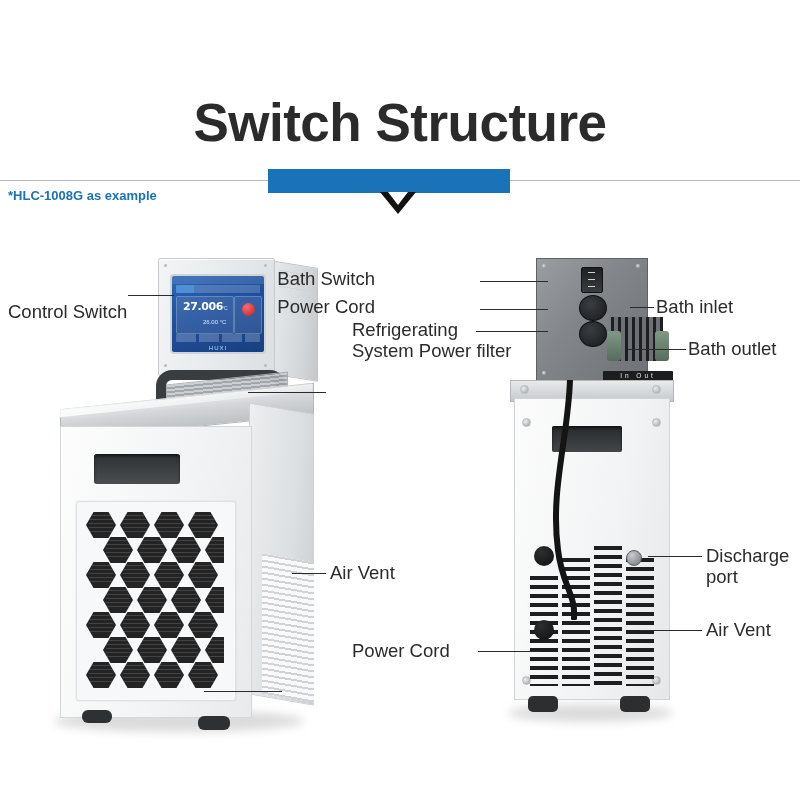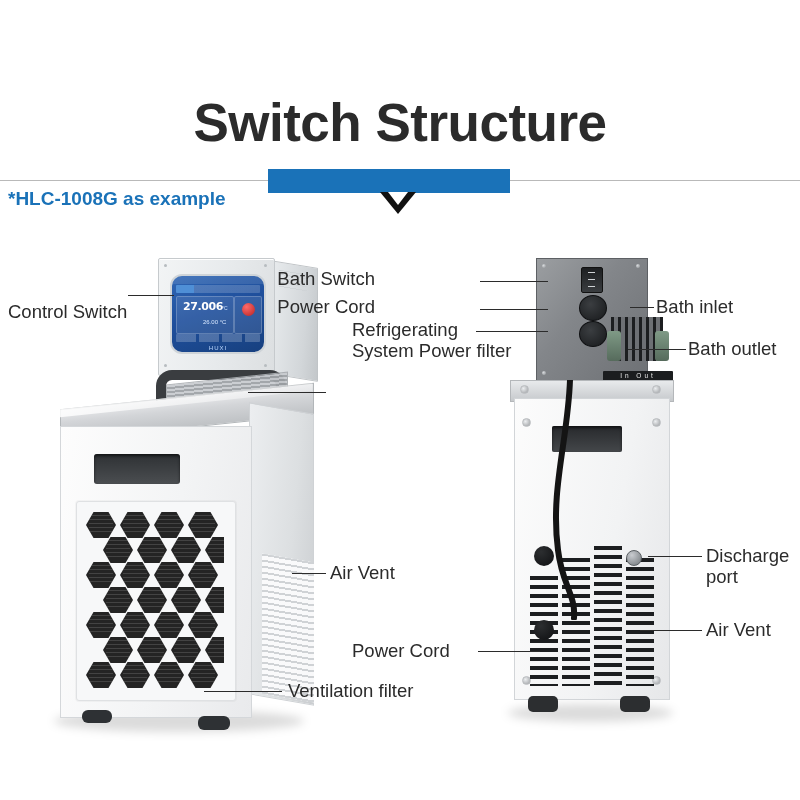--- a/index.html
+++ b/index.html
@@ -19,21 +19,21 @@
   }
   .rule{position:absolute;left:0;right:0;top:180px;height:1px;background:#b9b9b9;}
   .bar{position:absolute;left:268px;top:169px;width:242px;height:24px;background:#1a72b8;}
   .chev{position:absolute;left:380px;top:192px;width:0;height:0;
         border-left:18px solid transparent;border-right:18px solid transparent;
         border-top:22px solid #111;}
   .chev-in{position:absolute;left:388px;top:192px;width:0;height:0;
         border-left:10px solid transparent;border-right:10px solid transparent;
         border-top:13px solid #fff;}
   .subtitle{
-    position:absolute;left:8px;top:188px;font-size:19px;font-weight:bold;
+    position:absolute;left:8px;top:188px;font-size:13px;font-weight:bold;
     color:#1a72b8;
   }
 
   
   .lbl{position:absolute;font-size:18.5px;color:#2b2b2b;line-height:1.12;white-space:pre;}
   .lbl.r{text-align:right;}
   .leader{position:absolute;background:#2b2b2b;height:1.4px;}
 
   
   .unitL{position:absolute;left:48px;top:258px;width:290px;height:470px;}
@@ -44,21 +44,21 @@
      border:1px solid #c6cacd;border-radius:2px;
      box-shadow:inset 0 1px 0 #fff;}
   .ctl-side{position:absolute;left:222px;top:6px;width:46px;height:112px;
      background:linear-gradient(95deg,#e9ecee,#d2d6d9 70%,#c3c7ca);
      border:1px solid #c0c4c7;border-radius:1px;transform:skewY(9deg);}
   .ctl-side-ribs{position:absolute;left:231px;top:14px;width:28px;height:18px;
      background:repeating-linear-gradient(to bottom,#cfd3d6 0 1px,transparent 1px 4px);
      transform:skewY(9deg);opacity:.9;}
   .screen{position:absolute;left:122px;top:16px;width:92px;height:76px;
      background:linear-gradient(160deg,#2f66b4 0%,#1f4f9c 45%,#17407f 100%);
-     border:2px solid #cfd4d8;border-radius:12px;overflow:hidden;}
+     border:2px solid #cfd4d8;border-radius:4px;overflow:hidden;}
   .scr-top{position:absolute;left:0;right:0;top:0;height:8px;background:rgba(255,255,255,.10);}
   .scr-tabs{position:absolute;left:4px;top:9px;right:4px;height:8px;
      background:linear-gradient(to right,#4f8fd6 0 22%,rgba(255,255,255,.18) 22% 100%);border-radius:1px;}
   .scr-main{position:absolute;left:4px;top:20px;width:56px;height:36px;
      background:rgba(255,255,255,.10);border:1px solid rgba(255,255,255,.22);border-radius:2px;}
   .scr-val{position:absolute;left:6px;top:3px;color:#fff;font-size:11px;font-weight:bold;
      font-family:"DejaVu Sans",sans-serif;letter-spacing:-.4px;}
   .scr-unit{position:absolute;left:45px;top:8px;color:#cfe2ff;font-size:5px;}
   .scr-val2{position:absolute;left:26px;top:22px;color:#d6e6ff;font-size:6px;}
   .scr-side{position:absolute;left:62px;top:20px;width:26px;height:36px;
@@ -311,21 +311,20 @@
   <div class="leader" style="left:628px;top:349px;width:58px;"></div>
 
   <div class="leader" style="left:248px;top:392px;width:78px;"></div>
 
   <div class="lbl" style="left:330px;top:563px;">Air Vent</div>
   <div class="leader" style="left:292px;top:573px;width:34px;"></div>
 
   <div class="lbl" style="left:352px;top:641px;">Power Cord</div>
   <div class="leader" style="left:478px;top:651px;width:62px;"></div>
 
-  <div class="lbl" style="left:288px;top:681px;">Ventilation filter</div>
   <div class="leader" style="left:204px;top:691px;width:78px;"></div>
 
   <div class="lbl" style="left:706px;top:546px;">Discharge</div>
   <div class="lbl" style="left:706px;top:567px;">port</div>
   <div class="leader" style="left:648px;top:556px;width:54px;"></div>
 
   <div class="lbl" style="left:706px;top:620px;">Air Vent</div>
   <div class="leader" style="left:640px;top:630px;width:62px;"></div>
 
 </div>

